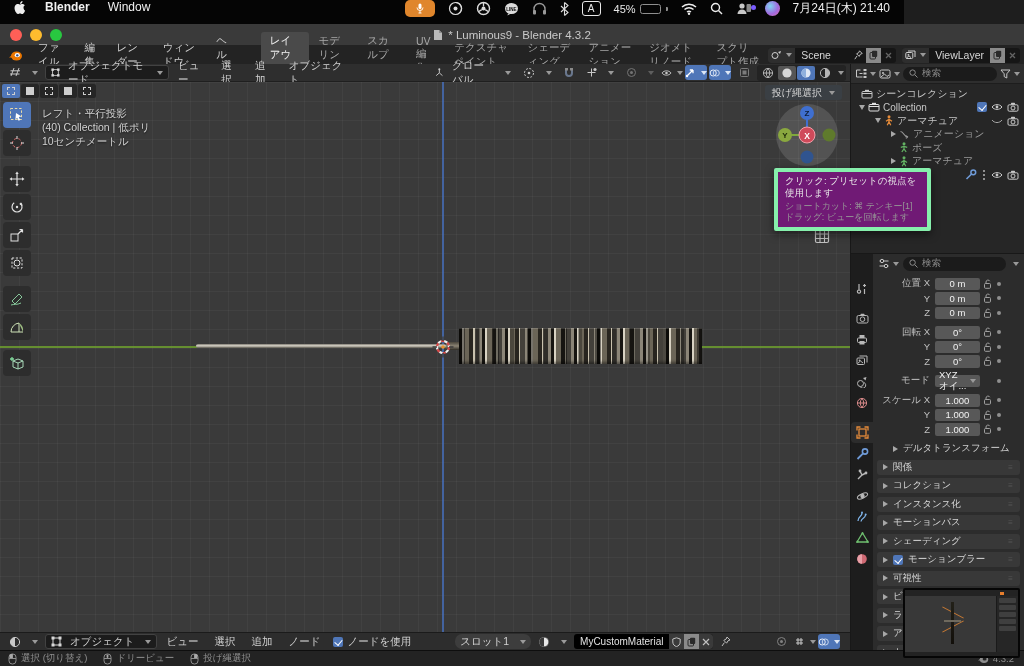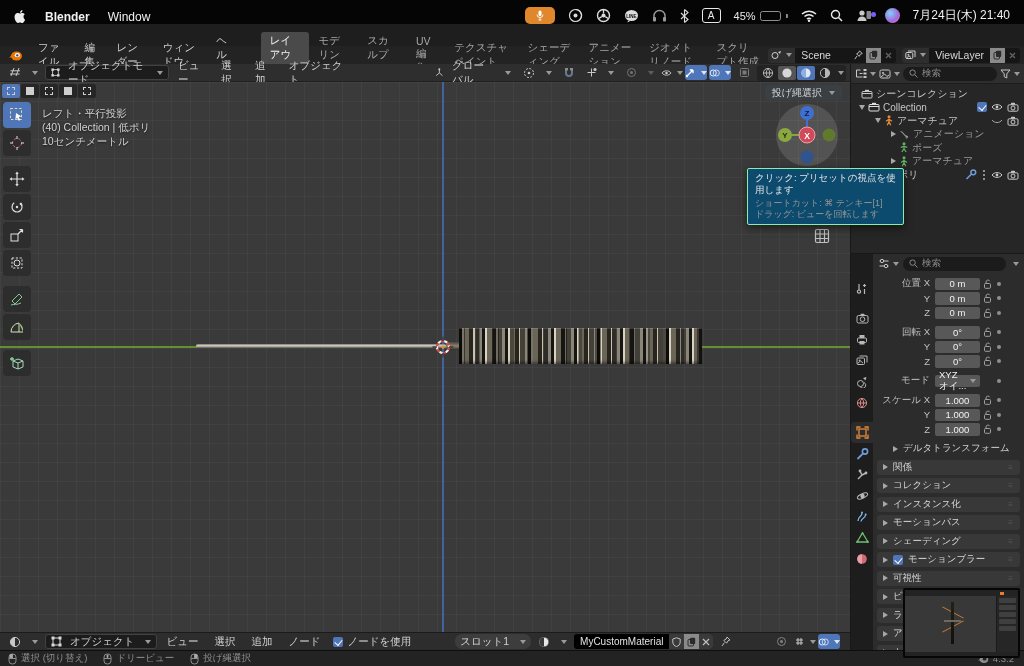--- a/index.html
+++ b/index.html
@@ -9,21 +9,21 @@
 
   
   .row { display:flex; align-items:center; }
   .chev { width:0; height:0; border-left:3px solid transparent; border-right:3px solid transparent; border-top:4px solid #9a9a9a; display:inline-block; margin-left:3px; flex:0 0 auto; }
   .tri-r { width:0; height:0; border-top:3.5px solid transparent; border-bottom:3.5px solid transparent; border-left:5px solid #a8a8a8; display:inline-block; flex:0 0 auto; }
   .tri-d { width:0; height:0; border-left:3.5px solid transparent; border-right:3.5px solid transparent; border-top:5px solid #a8a8a8; display:inline-block; flex:0 0 auto; }
   .dots3 { width:2px; height:2px; border-radius:50%; background:#b5b5b5; box-shadow:0 4px 0 #b5b5b5, 0 -4px 0 #b5b5b5; display:inline-block; margin:0 2px; }
   svg { display:block; }
 
   
-  .menubar { position:absolute; left:0; top:0; width:1024px; height:24px; background:#050505; display:flex; align-items:flex-end; padding:0 14px; gap:18px; color:#f0f0f0; font-size:12px; }
+  .menubar { position:absolute; left:0; top:0; width:904px; height:24px; background:#050505; display:flex; align-items:flex-start; padding:0 14px; gap:18px; color:#f0f0f0; font-size:12px; }
   .menubar .appname { font-weight:bold; }
   .mb-right { margin-left:auto; display:flex; align-items:center; gap:13px; }
   .mic-capsule { width:30px; height:17px; border-radius:5px; background:#e0862c; display:flex; align-items:center; justify-content:center; }
   .inputA { width:19px; height:15px; border:1.4px solid #e8e8e8; border-radius:3px; display:flex; align-items:center; justify-content:center; font-size:10px; color:#e8e8e8; }
   .battery { display:flex; align-items:center; gap:4px; font-size:11px; color:#e8e8e8; }
   .batt-body { width:21px; height:10px; border:1px solid #8f8f8f; border-radius:2.5px; position:relative; padding:1px; }
   .batt-fill { width:45%; height:100%; background:#f5c93b; border-radius:1px; }
   .batt-tip { width:2px; height:4px; background:#8f8f8f; border-radius:0 1px 1px 0; margin-left:1px; }
   .siri { width:15px; height:15px; border-radius:50%; background:radial-gradient(circle at 35% 35%, #7fd4f2, #a06ce0 55%, #e06ca8); }
   .userdot { position:relative; }
@@ -95,21 +95,21 @@
   .blade { position:absolute; left:196px; top:262px; width:250px; height:4px;
     background:linear-gradient(#7e7a72, #d8d4c8 45%, #55524a); border-radius:2px; }
   .grip { position:absolute; left:446px; top:260px; width:14px; height:8px; background:linear-gradient(#4a463c,#8b8474,#2e2b24); }
   .band { position:absolute; left:459px; top:246px; width:243px; height:36px;
     background:
       repeating-linear-gradient(90deg, rgba(0,0,0,0.45) 0 6px, transparent 6px 17px, rgba(0,0,0,0.3) 17px 21px, transparent 21px 34px),
       repeating-linear-gradient(90deg, #171511 0 3px, #d8d2c2 3px 5px, #6b6557 5px 10px, #28251f 10px 14px, #c9c2ae 14px 15.5px, #43403a 15.5px 20px, #8b8577 20px 23px);
     box-shadow:inset 0 1px 0 rgba(255,255,255,0.15), inset 0 -2px 3px rgba(0,0,0,0.4); }
 
   
-  .tooltip { position:absolute; left:747px; top:168px; width:157px; z-index:40; background:#0c4a6e; border:1px solid #86efac; border-radius:2px; padding:3px 7px 4px; box-shadow:0 3px 8px rgba(0,0,0,0.5); }
+  .tooltip { position:absolute; left:774px; top:168px; width:157px; z-index:40; background:#701a75; border:4px solid #86efac; border-radius:2px; padding:3px 7px 4px; box-shadow:0 3px 8px rgba(0,0,0,0.5); }
   .tooltip .t1 { color:#e6e6e6; font-size:9.5px; line-height:12px; }
   .tooltip .t2 { color:#969696; font-size:9px; line-height:11px; margin-top:2px; }
   .tooltip .t3 { color:#969696; font-size:9px; line-height:11px; }
 
   
   .outliner { position:absolute; left:850px; top:64px; width:174px; height:189px; background:#262626; border-left:1px solid #181818; }
   .ol-header { height:20px; background:#2e2e2e; border-bottom:1px solid #1d1d1d; display:flex; align-items:center; gap:3px; padding:0 4px; }
   .search { flex:1; height:14px; background:#1b1b1b; border-radius:7px; display:flex; align-items:center; gap:4px; padding:0 6px; color:#8a8a8a; font-size:9.5px; }
   .ol-rows { padding-top:3px; font-size:10px; color:#c6c6c6; }
   .ol-row { height:13.5px; display:flex; align-items:center; gap:3px; padding-right:5px; }
@@ -243,20 +243,36 @@
             <path d="M1.5 12 a4.5 4.5 0 0 1 9 0 Z" fill="#c8c8c8"></path>
             <rect x="10.5" y="2" width="4.5" height="8" rx="1" fill="#8a8a8a"></rect>
           </svg>
           <span class="pd"></span>
         </span>
       <span class="siri"></span>
       <span class="clock">7月24日(木) 21:40</span>
     </div>
   </div>
 
+  <div class="titlebar">
+    <div class="traffic">
+      <span class="tl r"></span>
+      <span class="tl y"></span>
+      <span class="tl g"></span>
+    </div>
+    <div class="wintitle">
+      <span>
+          <svg width="10" height="12" viewBox="0 0 10 12">
+            <path d="M1 1 h5 l3 3 v7 h-8 z" fill="#b9b9b9"></path>
+            <path d="M6 1 v3 h3" fill="#8f8f8f"></path>
+          </svg>
+        </span>
+      <span>* Luminous9 - Blender 4.3.2</span>
+    </div>
+  </div>
 
   <div class="topbar">
     <span class="blogo">
         <svg width="15" height="13" viewBox="0 0 15 13">
           <ellipse cx="8.5" cy="7" rx="5.5" ry="4.5" fill="#ea7600"></ellipse>
           <ellipse cx="9.3" cy="6.2" rx="2.6" ry="2.1" fill="#fff"></ellipse>
           <ellipse cx="9.3" cy="6.4" rx="1.3" ry="1.1" fill="#2a4f8f"></ellipse>
           <path d="M1 8.5 L6 4.5 L4 8.5 Z" fill="#ea7600"></path>
         </svg>
       </span>

